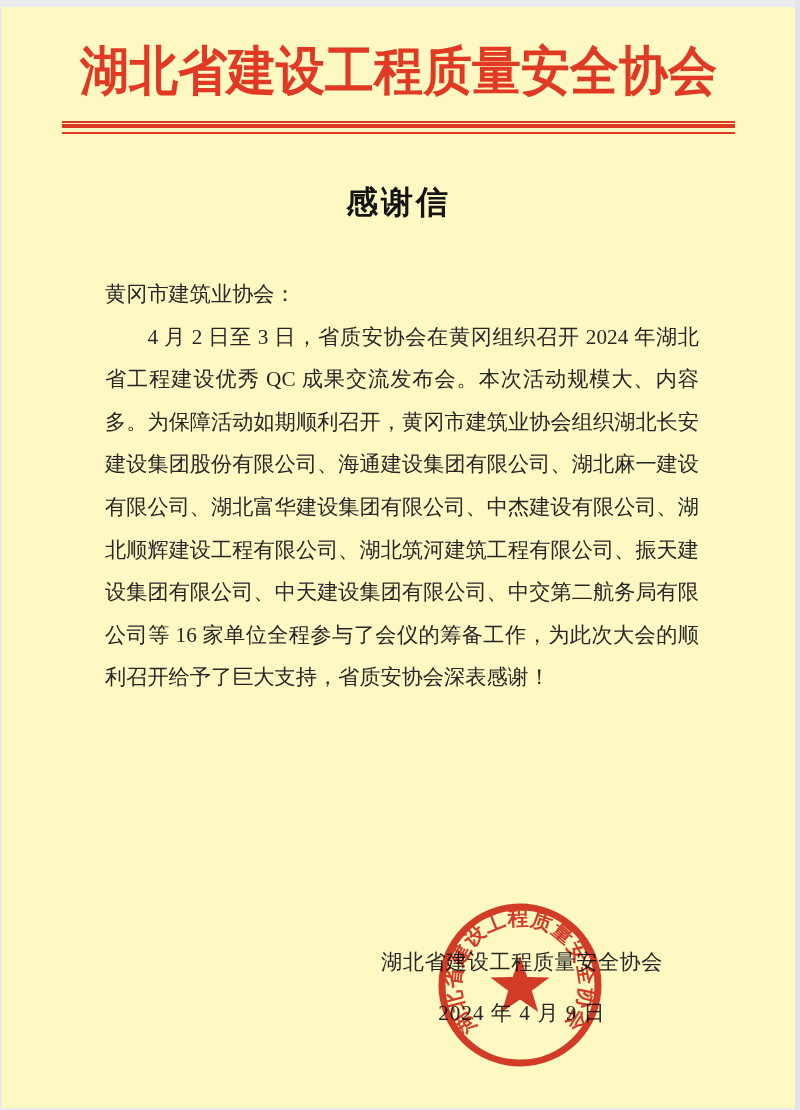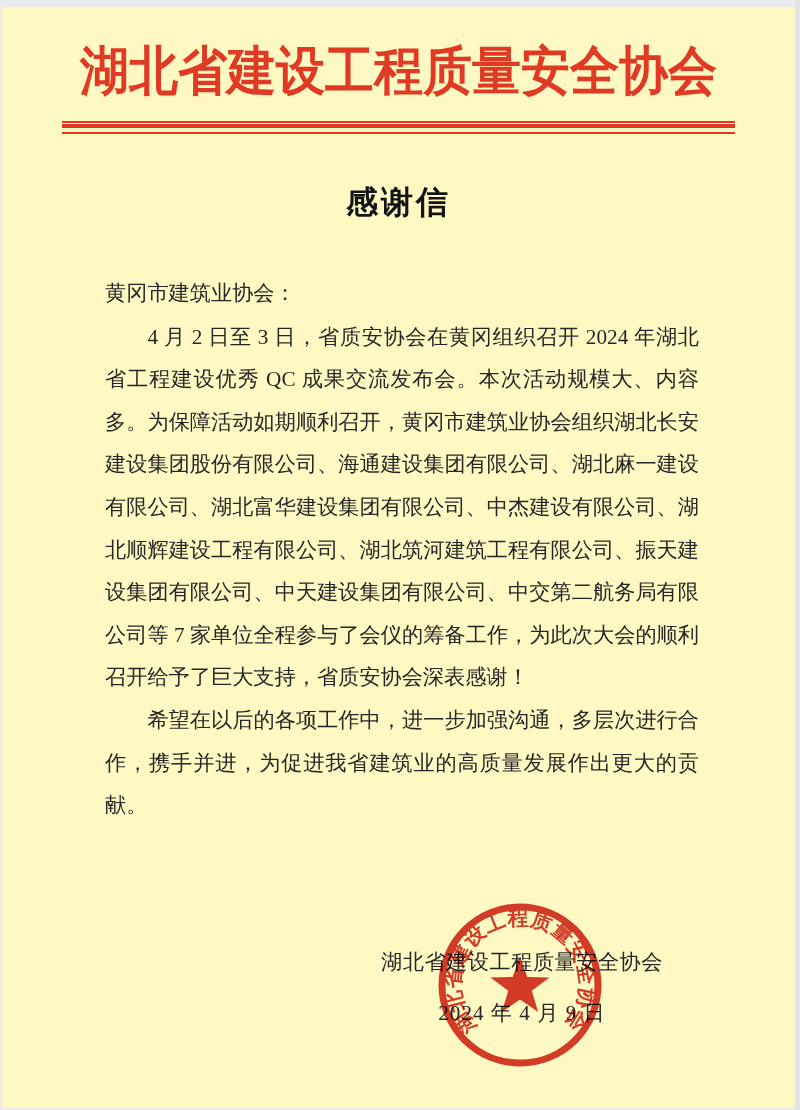--- a/index.html
+++ b/index.html
@@ -33,21 +33,21 @@
     font-size:32px;font-weight:700;color:#141414;
     letter-spacing:3px;
   }
   .body-text{
     position:absolute;left:103px;top:266px;width:594px;
     font-size:21.2px;color:#262626;
     line-height:42.6px;
     text-align:justify;
   }
   .body-text p{margin:0;text-indent:2em;}
-  .body-text .salutation{text-indent:0;font-family:Liberation Mono, monospace;}
+  .body-text .salutation{text-indent:0;}
   .closing{
     position:absolute;left:360px;top:941px;width:320px;
     font-size:21.2px;color:#262626;
     text-align:center;
   }
   .closing .signature{margin-bottom:23px;letter-spacing:0.5px;}
   .closing .date{letter-spacing:1px;}
   .seal{
     position:absolute;left:417px;top:877px;width:202px;height:202px;
     opacity:0.9;
@@ -67,22 +67,21 @@
   <div class="rules">
     <div class="rule r1"></div>
     <div class="rule r2"></div>
     <div class="rule r3"></div>
   </div>
 
   <div class="doc-title">感谢信</div>
 
   <div class="body-text">
     <p class="salutation">黄冈市建筑业协会：</p>
-    <p>4 月 2 日至 3 日，省质安协会在黄冈组织召开 2024 年湖北省工程建设优秀 QC 成果交流发布会。本次活动规模大、内容多。为保障活动如期顺利召开，黄冈市建筑业协会组织湖北长安建设集团股份有限公司、海通建设集团有限公司、湖北麻一建设有限公司、湖北富华建设集团有限公司、中杰建设有限公司、湖北顺辉建设工程有限公司、湖北筑河建筑工程有限公司、振天建设集团有限公司、中天建设集团有限公司、中交第二航务局有限公司等 7 家单位全程参与了会仪的筹备工作，为此次大会的顺利召开给予了巨大支持，省质安协会深表感谢！</p>
-    <p>希望在以后的各项工作中，进一步加强沟通，多层次进行合作，携手并进，为促进我省建筑业的高质量发展作出更大的贡献。</p>
+    <p>4 月 2 日至 3 日，省质安协会在黄冈组织召开 2024 年湖北省工程建设优秀 QC 成果交流发布会。本次活动规模大、内容多。为保障活动如期顺利召开，黄冈市建筑业协会组织湖北长安建设集团股份有限公司、海通建设集团有限公司、湖北麻一建设有限公司、湖北富华建设集团有限公司、中杰建设有限公司、湖北顺辉建设工程有限公司、湖北筑河建筑工程有限公司、振天建设集团有限公司、中天建设集团有限公司、中交第二航务局有限公司等 16 家单位全程参与了会仪的筹备工作，为此次大会的顺利召开给予了巨大支持，省质安协会深表感谢！</p>
   </div>
 
   <div class="closing">
     <div class="signature">湖北省建设工程质量安全协会</div>
     <div class="date">2024 年 4 月 9 日</div>
   </div>
 
   <svg class="seal" viewBox="0 0 202 202" aria-hidden="true">
     <circle cx="101" cy="101" r="78" fill="none" stroke="#cf271a" stroke-width="7"></circle>
     <path id="sealArc" d="M 58.6 143.4 A 60 60 0 1 1 143.4 143.4" fill="none"></path>

